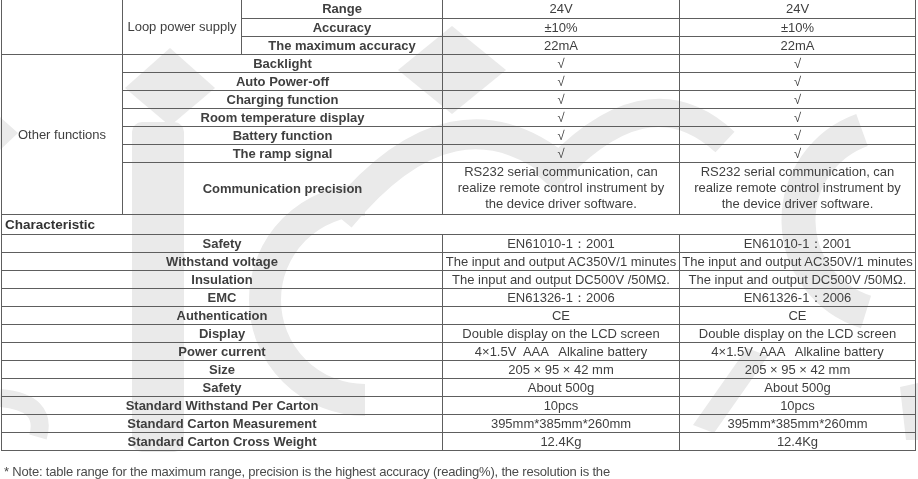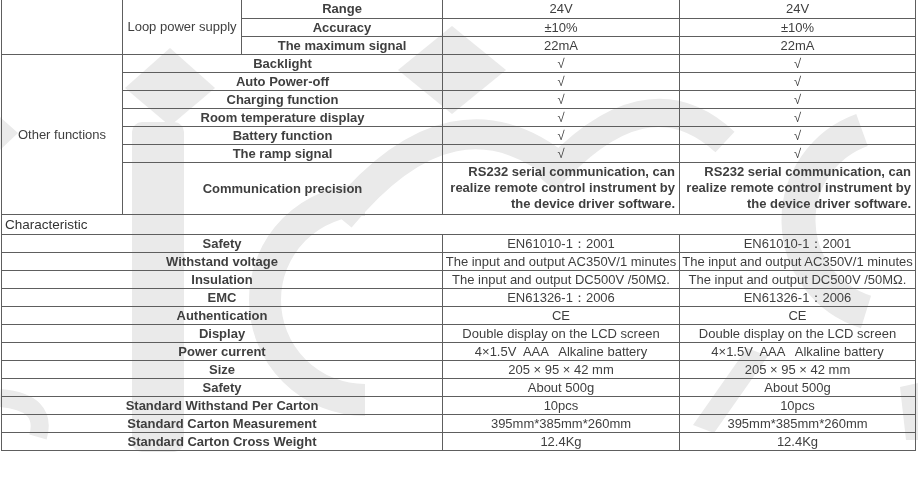--- a/index.html
+++ b/index.html
@@ -19,26 +19,26 @@
     font-size:13px;color:#3f3f3f;
     text-align:center;vertical-align:middle;
     padding:0 2px;height:17px;line-height:15px;
     overflow:hidden;white-space:pre-wrap;
   }
   tr{height:18px;}
   tr.cut td{border-top:none;height:16px;}
   td.lbl{font-weight:bold;}
   td.grp{font-weight:normal;}
   td.comm{
-    text-align:right;vertical-align:middle;
-    padding:1px 4px;line-height:16px;white-space:normal;font-weight:bold;
+    text-align:center;vertical-align:middle;
+    padding:1px 4px;line-height:16px;white-space:normal;
   }
   tr.commrow{height:52px;}
   td.sect{
-    font-weight:normal;text-align:left;padding:1px 3px;
+    font-weight:bold;text-align:left;padding:1px 3px;
     font-size:13.5px;color:#333333;
   }
   tr.sectrow{height:19px;}
   .note{
     margin:13px 0 0 4px;font-size:13px;color:#4b4b4b;
     letter-spacing:-0.2px;
   }
 </style>
 </head>
 <body>
@@ -78,21 +78,21 @@
       <td class="lbl">Range</td>
       <td class="val">24V</td>
       <td class="val">24V</td>
     </tr>
     <tr>
       <td class="lbl">Accuracy</td>
       <td class="val">±10%</td>
       <td class="val">±10%</td>
     </tr>
     <tr>
-      <td class="lbl">The maximum signal</td>
+      <td class="lbl">The maximum accuracy</td>
       <td class="val">22mA</td>
       <td class="val">22mA</td>
     </tr>
 
     <tr>
       <td class="grp" rowspan="7">Other functions</td>
       <td class="lbl" colspan="2">Backlight</td>
       <td class="val">√</td>
       <td class="val">√</td>
     </tr>
@@ -187,13 +187,14 @@
       <td class="val">395mm*385mm*260mm</td>
     </tr>
     <tr>
       <td class="lbl" colspan="3">Standard Carton Cross Weight</td>
       <td class="val">12.4Kg</td>
       <td class="val">12.4Kg</td>
     </tr>
   </tbody>
     </table>
 
+  <div class="note">* Note: table range for the maximum range, precision is the highest accuracy (reading%), the resolution is the</div>
 </div>
 
 </body></html>

